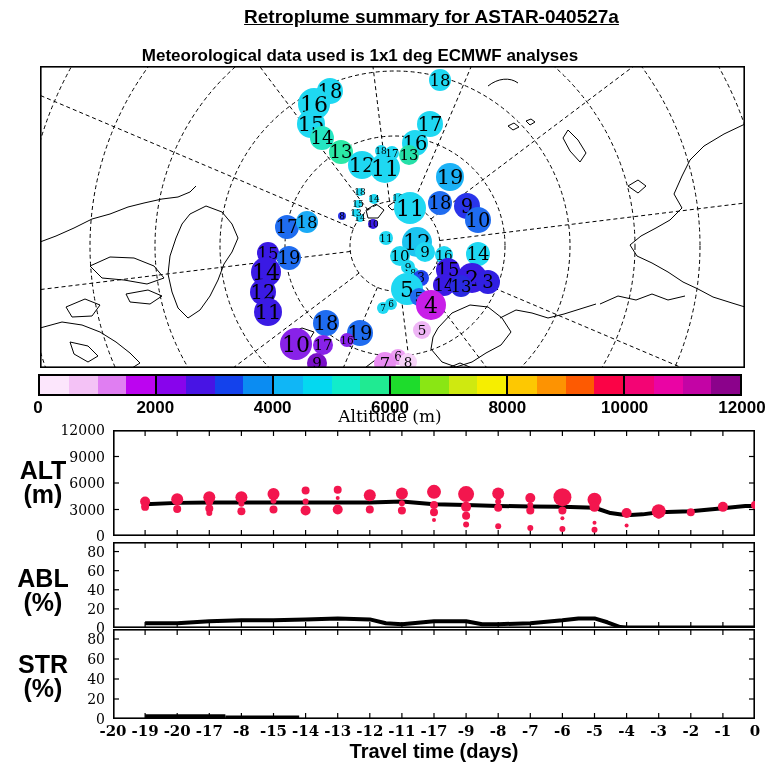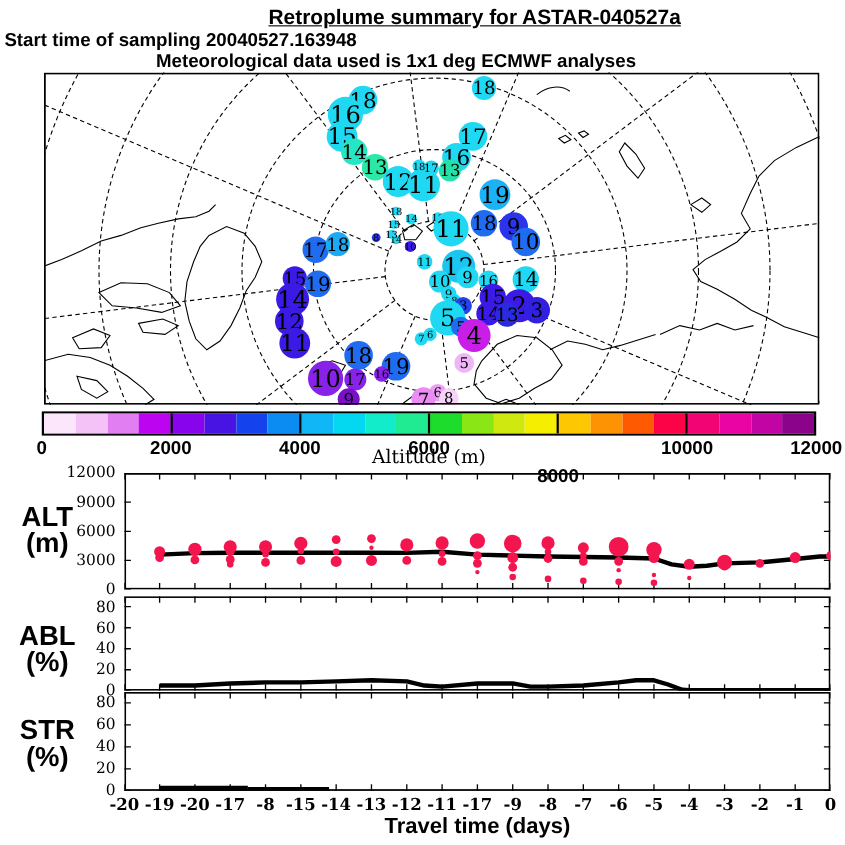--- a/index.html
+++ b/index.html
@@ -20,21 +20,20 @@
   .xlabel{top:740px;left:113px;width:642px;text-align:center;font-size:20px;font-weight:bold;}
   svg{position:absolute;overflow:hidden;}
   .coast{fill:none;stroke:#000;stroke-width:1;}
   .grat{fill:none;stroke:#000;stroke-width:1;stroke-dasharray:4 3;}
 </style>
 </head>
 <body>
 
 <div class="abs title1">Retroplume summary for ASTAR-040527a</div>
 <div class="abs title2">
-  <span>Start time of sampling 20040527.163948</span>
 </div>
 <div class="abs title3">Meteorological data used is 1x1 deg ECMWF analyses</div>
 
 <svg id="map-wrap" class="abs" width="705" height="302" viewBox="0 0 705 302">
   <defs>
       <clipPath id="mapclip">
         <rect x="0" y="0" width="705" height="302"></rect>
       </clipPath>
     </defs>
   <g clip-path="url(#mapclip)">
@@ -235,21 +234,21 @@
     <div class="cell div" style="background: rgb(243, 4, 116);"></div>
     <div class="cell" style="background: rgb(234, 4, 164);"></div>
     <div class="cell" style="background: rgb(195, 4, 165);"></div>
     <div class="cell" style="background: rgb(139, 2, 139);"></div>
   </div>
 <div id="colorbar-ticks">
     <div class="cbtick" style="left: 38px;">0</div>
     <div class="cbtick" style="left: 155.333px;">2000</div>
     <div class="cbtick" style="left: 272.667px;">4000</div>
     <div class="cbtick" style="left: 390px;">6000</div>
-    <div class="cbtick" style="left: 507.333px; margin-top: 25px;">8000</div>
+    <div class="cbtick" style="left: 507.333px;">8000</div>
     <div class="cbtick" style="left: 624.667px;">10000</div>
     <div class="cbtick" style="left: 742px;">12000</div>
   </div>
 <div class="abs cbtitle">Altitude (m)</div>
 
 <div class="abs panel-label" style="top:458px;">
   <div>ALT</div>
   <div>(m)</div>
 </div>
 <div class="abs panel-label" style="top:566px;">

